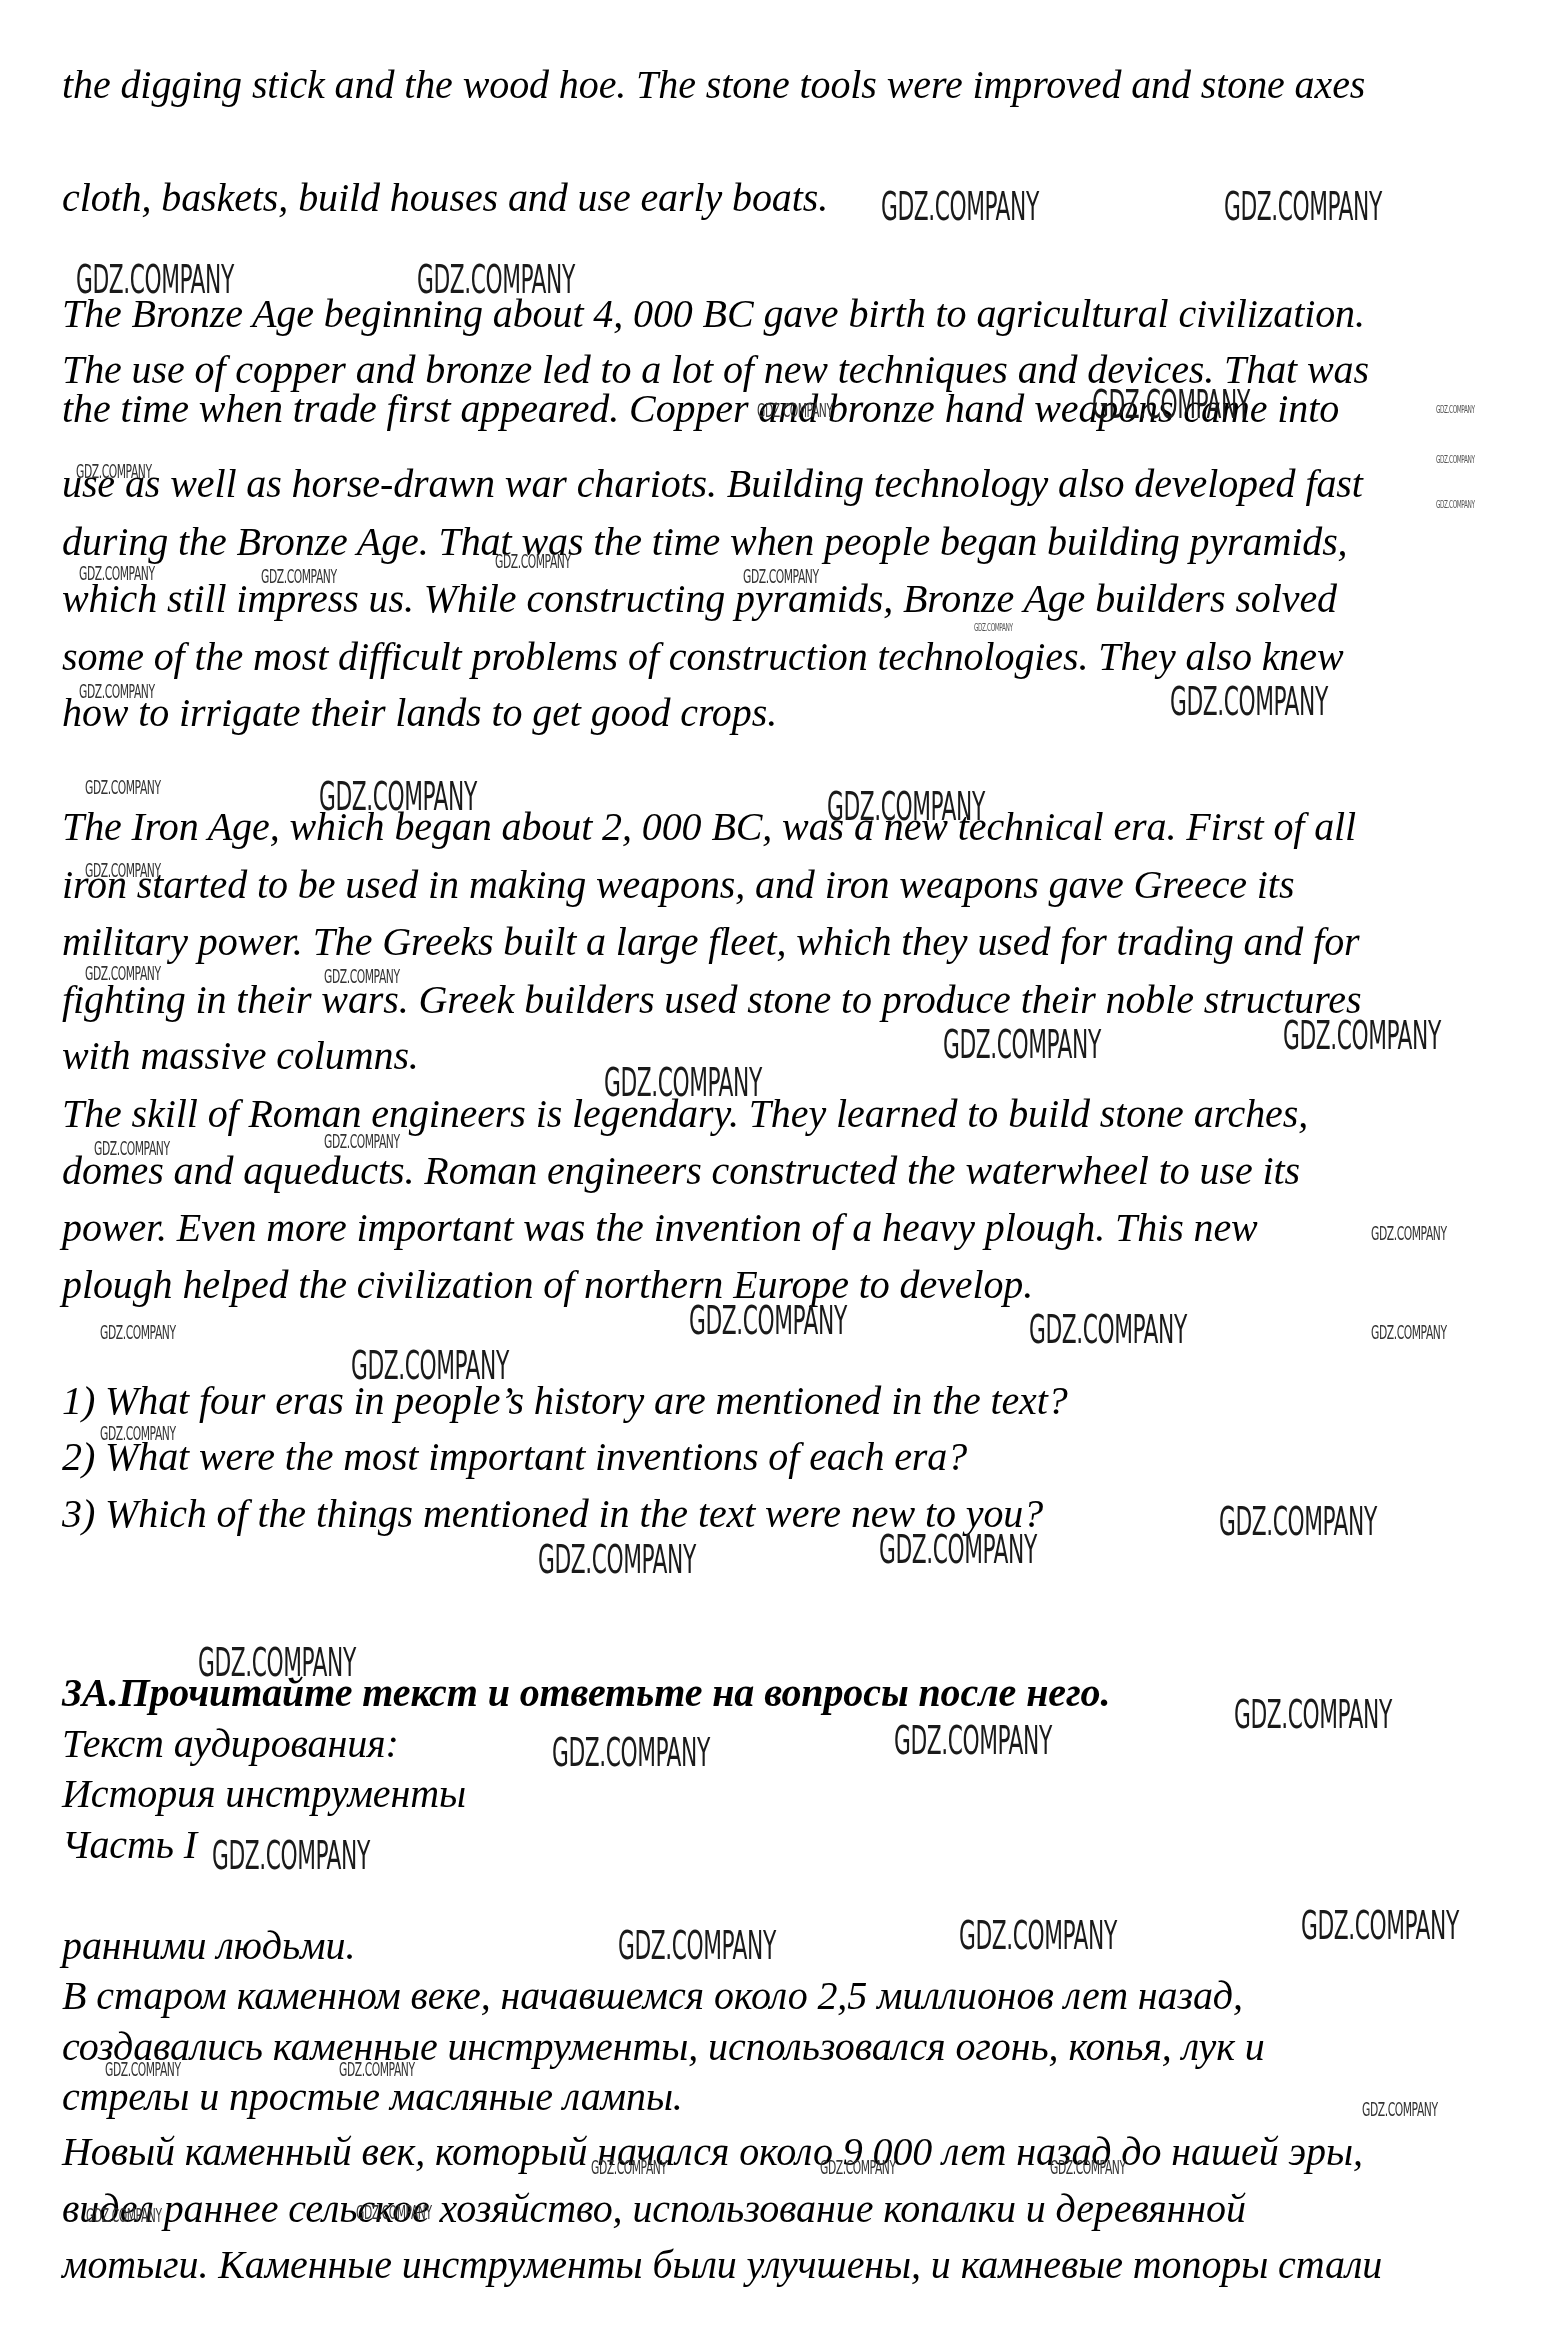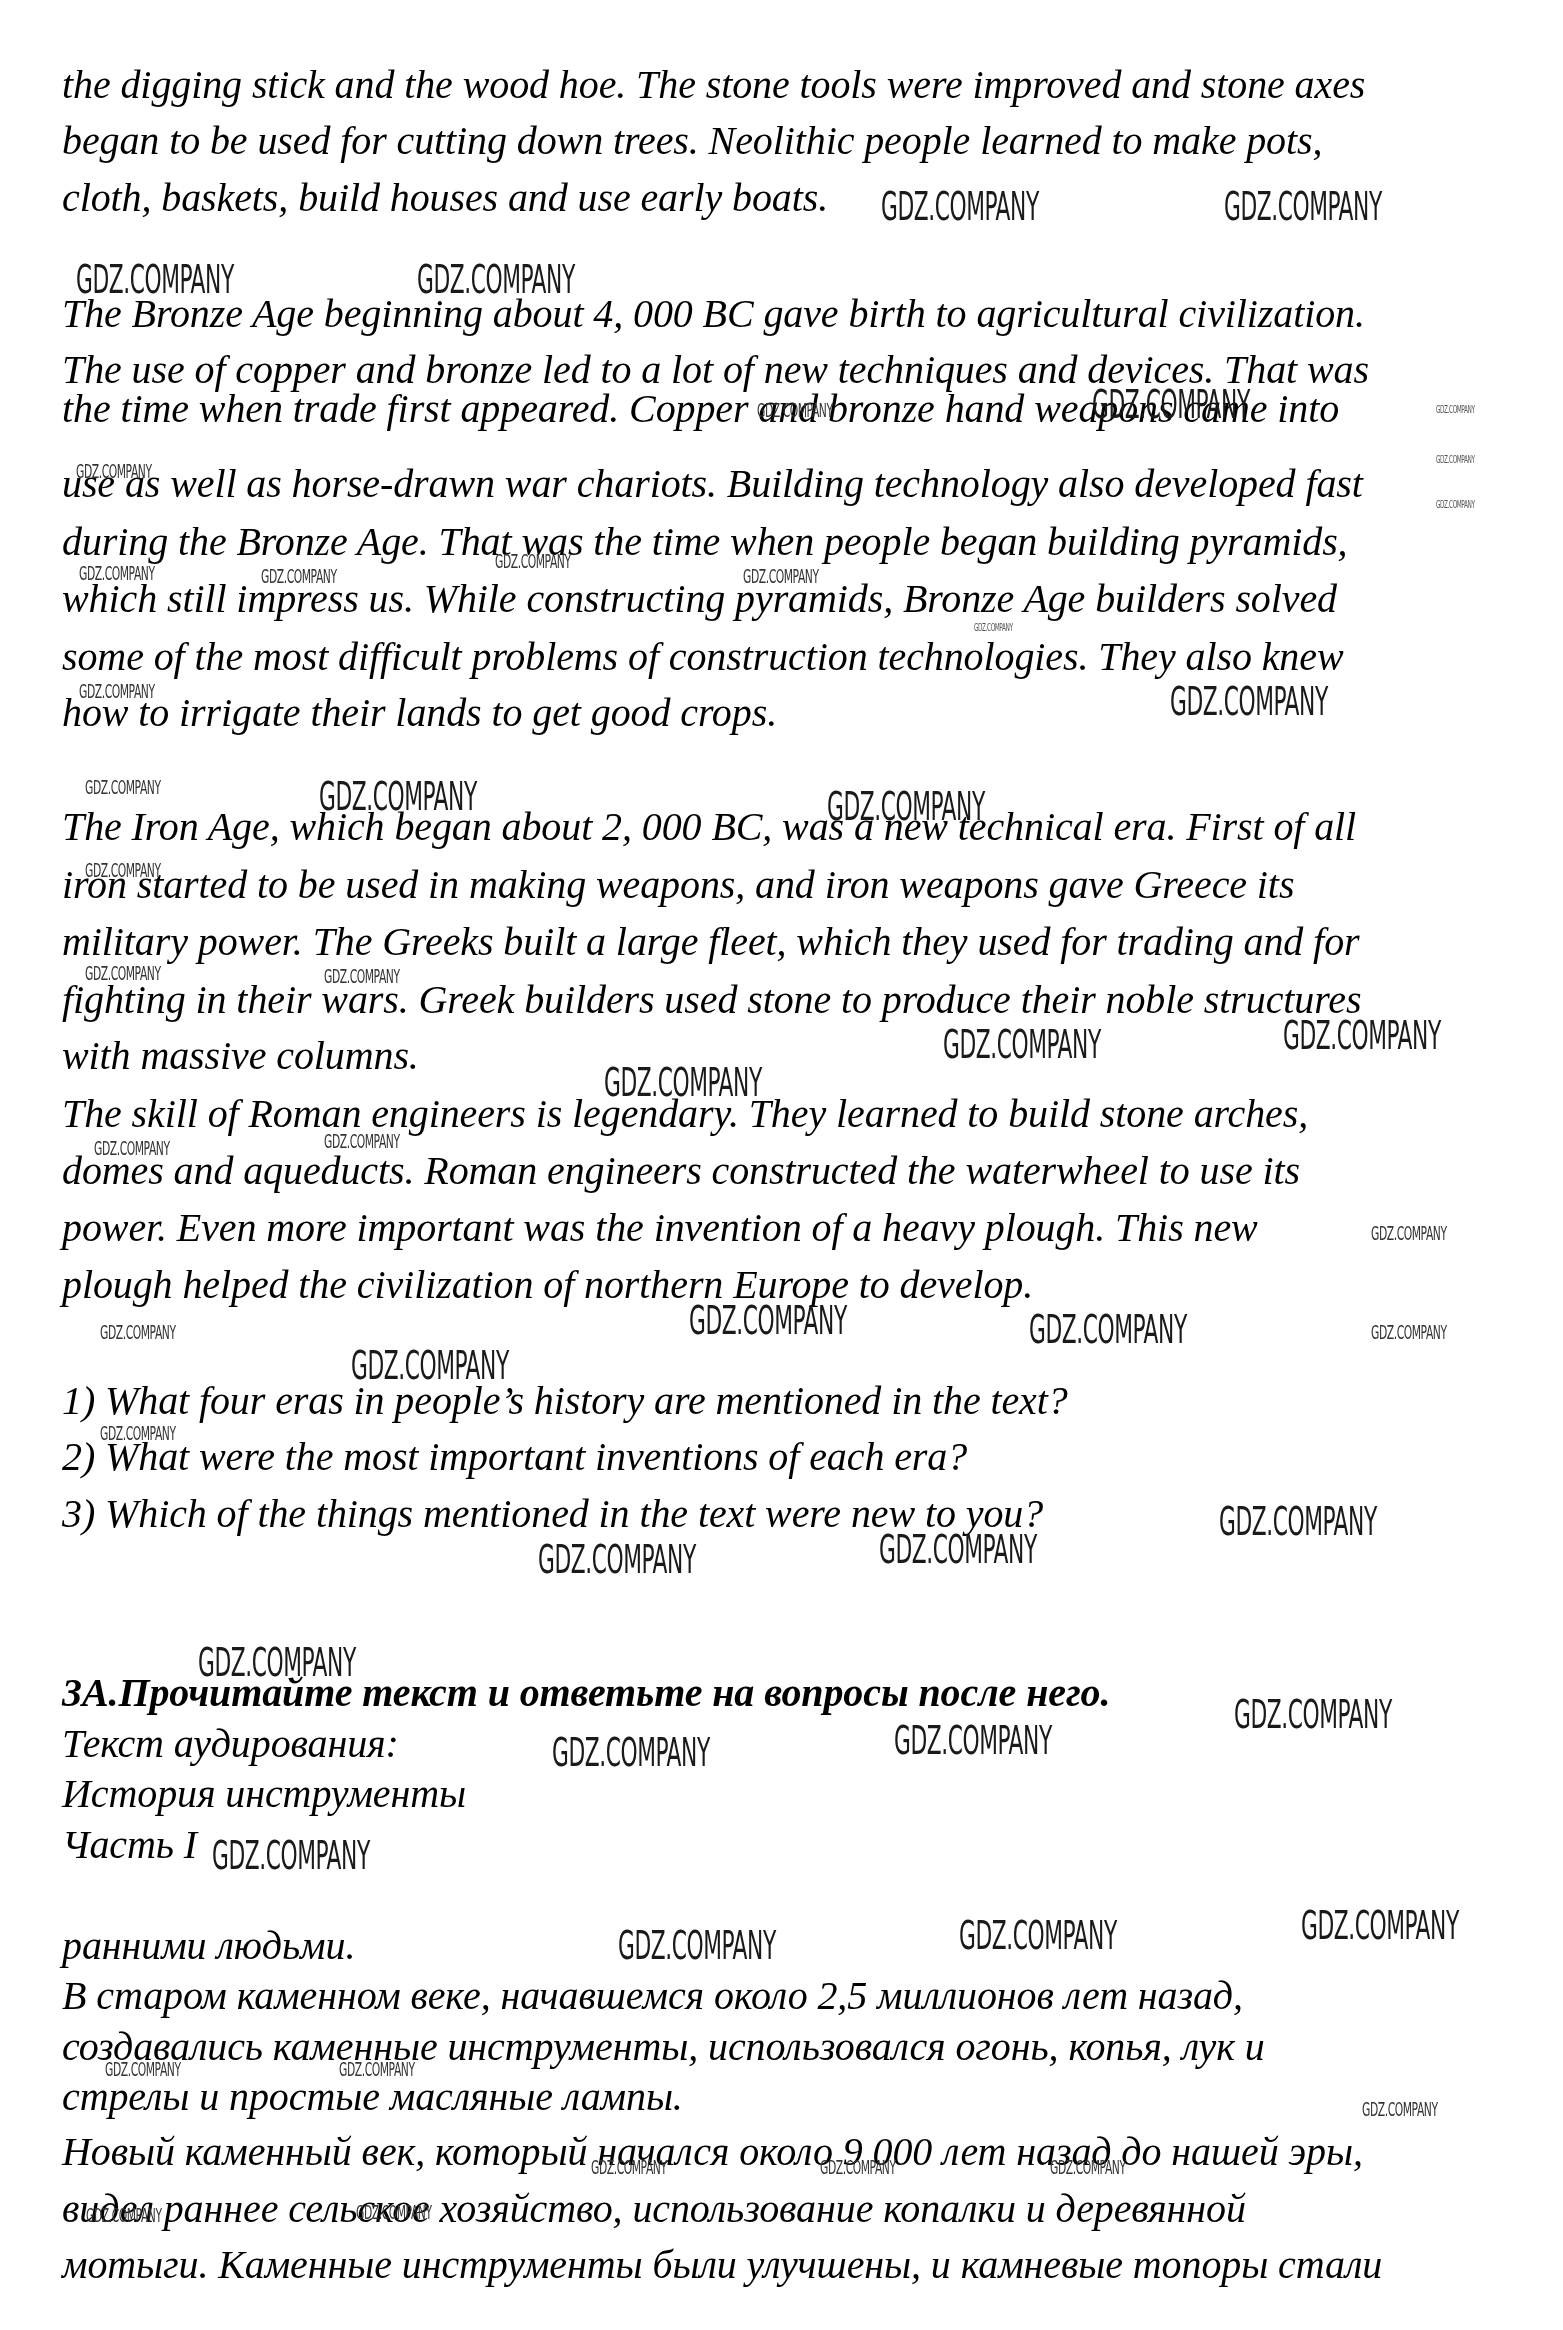--- a/index.html
+++ b/index.html
@@ -15,21 +15,20 @@
   .wm.big{font-size:39px;}
   .wm.small{font-size:19.3px;color:#333;}
   .wm.tiny{font-size:10.4px;color:#555;}
 </style>
 </head>
 <body>
 
 <div class="page">
 
   <div class="line" style="top:61px">the digging stick and the wood hoe. The stone tools were improved and stone axes</div>
-  <div class="line" style="top:117px">began to be used for cutting down trees. Neolithic people learned to make pots,</div>
   <div class="line" style="top:174px">cloth, baskets, build houses and use early boats.</div>
 
   <div class="line" style="top:290px">The Bronze Age beginning about 4, 000 BC gave birth to agricultural civilization.</div>
   <div class="line" style="top:346px">The use of copper and bronze led to a lot of new techniques and devices. That was</div>
   <div class="line" style="top:385px">the time when trade first appeared. Copper and bronze hand weapons came into</div>
   <div class="line" style="top:460px">use as well as horse-drawn war chariots. Building technology also developed fast</div>
   <div class="line" style="top:518px">during the Bronze Age. That was the time when people began building pyramids,</div>
   <div class="line" style="top:575px">which still impress us. While constructing pyramids, Bronze Age builders solved</div>
   <div class="line" style="top:633px">some of the most difficult problems of construction technologies. They also knew</div>
   <div class="line" style="top:689px">how to irrigate their lands to get good crops.</div>

